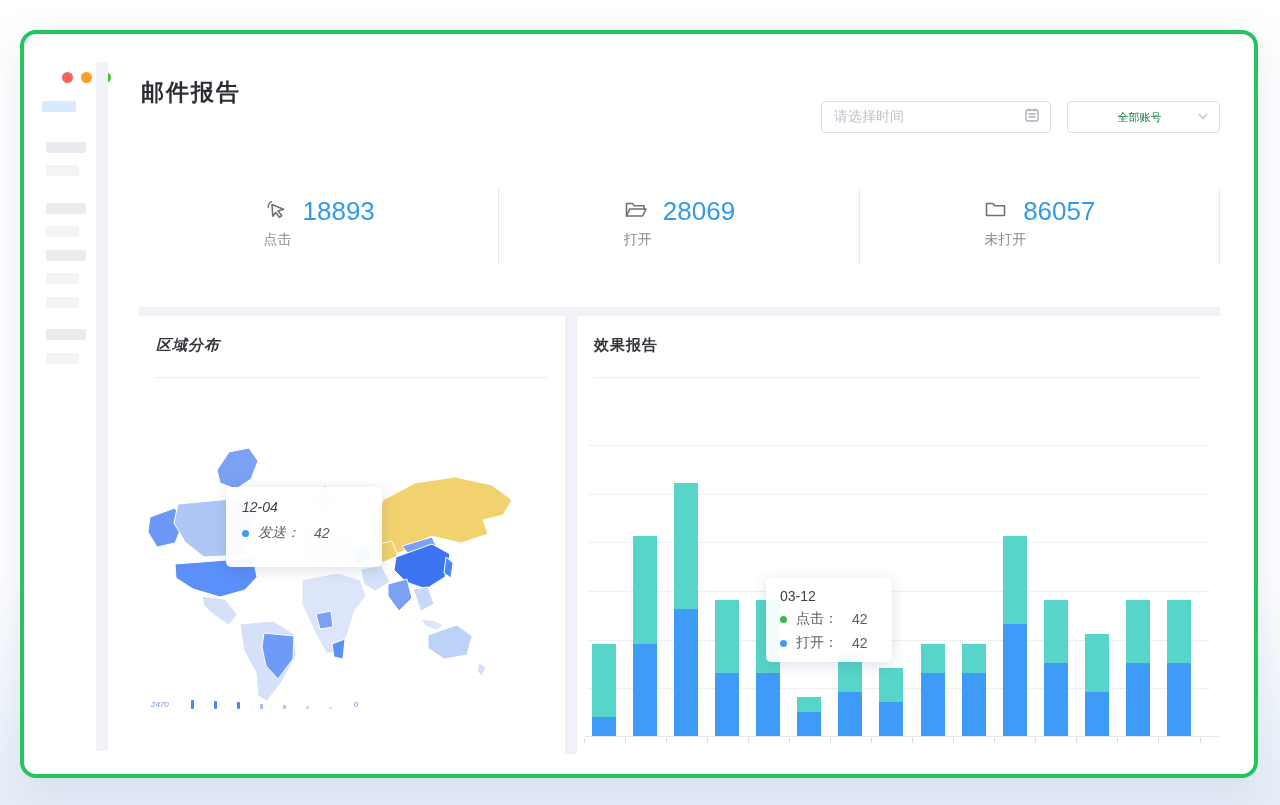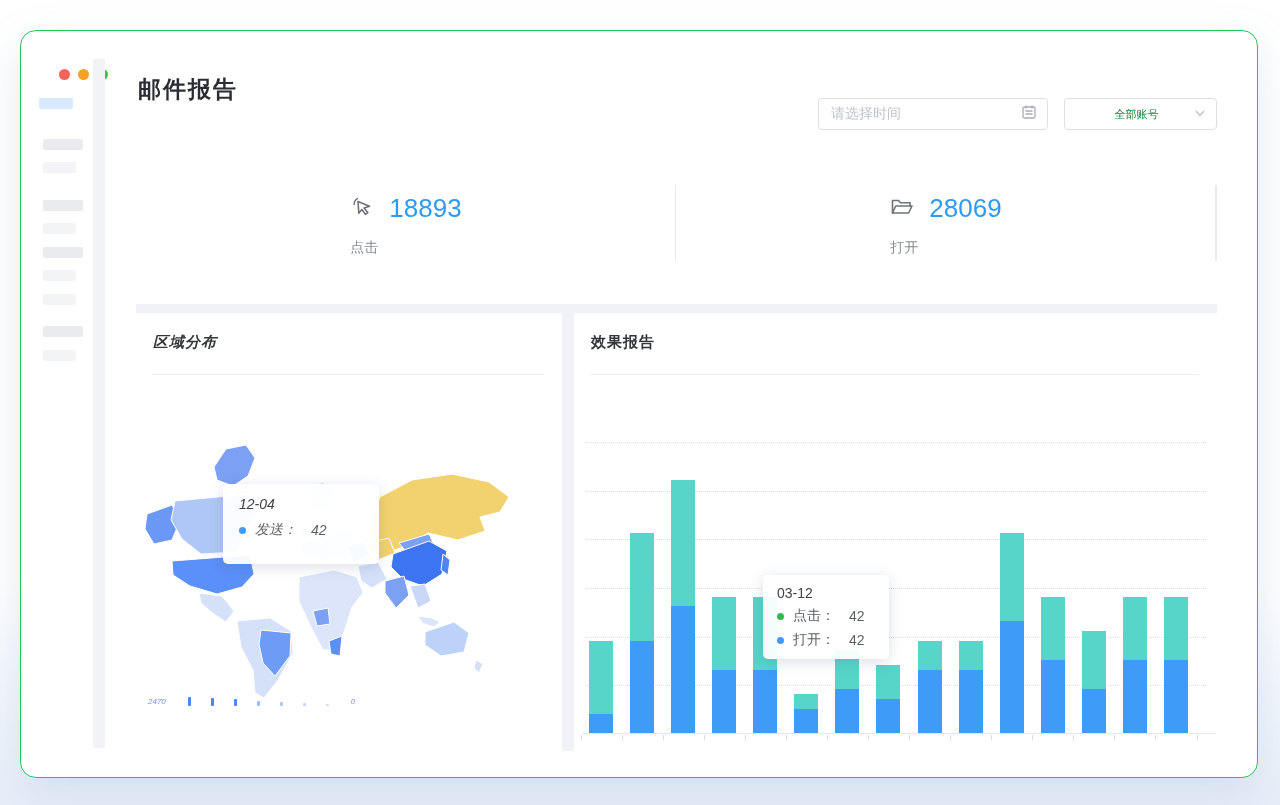--- a/index.html
+++ b/index.html
@@ -4,21 +4,21 @@
 <style>
   * { margin:0; padding:0; box-sizing:border-box; }
   html,body { width:1280px; height:805px; overflow:hidden; }
   body {
     font-family: "Liberation Sans", "DejaVu Sans", sans-serif;
     background: linear-gradient(180deg, #ffffff 0%, #ffffff 72%, #eaf1fa 96%, #e6eef9 100%);
     position: relative;
   }
   .window {
     position:absolute; left:20px; top:30px; width:1238px; height:748px;
-    background:#fff; border:1px solid #22c55e; border-radius:16px;
+    background:#fff; border:4px solid #22c55e; border-radius:16px;
     box-shadow:0 14px 40px rgba(140,160,190,.22);
     overflow:hidden;
   }
   
   .traffic { position:absolute; left:38px; top:38px; display:flex; gap:8px; }
   .traffic .dot { width:11px; height:11px; border-radius:50%; }
   
   .side-divider { position:absolute; left:72px; top:28px; width:12px; height:689px; background:#f1f3f7; }
   .skel { position:absolute; border-radius:2px; height:11px; }
   .skel.active { background:#d8eafd; left:18px; width:34px; }
@@ -38,21 +38,21 @@
     display:flex; align-items:center; padding:0 10px 0 14px; cursor:pointer;
   }
   .select-box .val { color:#15803d; font-size:11px; flex:1;text-align:center; }
   
   .stats-row { position:absolute; left:115px; top:150px; width:1081px; height:86px; display:flex; }
   .stat-cell { flex:1; display:flex; justify-content:center; align-items:flex-start; padding-top:12px; }
   .stat-sep { width:1px; background:#e9e9e9; margin:4px 0 6px 0; }
   .stat-inner { display:inline-block; }
   .stat-top { display:flex; align-items:center; gap:15px; }
   .stat-value { font-size:26px; color:#2f9bf0;text-align:right; }
-  .stat-label { margin-top:15px; font-size:14px; color:#878c95; padding-left:1px; }
+  .stat-label { margin-top:4px; font-size:14px; color:#878c95; padding-left:1px; }
   
   .panels-wrap {
     position:absolute; left:115px; top:273px; width:1081px; height:447px;
     background:#f0f2f7; padding-top:9px; display:flex; gap:12px;
   }
   .panel { background:#fff; height:438px; position:relative; }
   .panel.map-panel { width:426px;font-style:italic; }
   .panel.chart-panel { width:643px; }
   .panel-title { position:absolute; left:17px; top:20px; font-size:15px; font-weight:600; color:#34363b; letter-spacing:1px; }
   .panel-rule { position:absolute; left:16px; right:18px; top:61px; height:1px; background:#ebeef2; }
@@ -154,20 +154,33 @@
               <path d="M3.5 19 V6.5 h6 l2 2.3 h9.5 v3.2"></path>
               <path d="M3.5 19 l3.2-7 H23 l-3.4 7 Z"></path>
             </svg>
           </span>
           <span class="stat-value">28069</span>
         </div>
         <div class="stat-label">打开</div>
       </div>
     </div>
     <div class="stat-sep"></div>
+    <div class="stat-cell">
+      <div class="stat-inner">
+        <div class="stat-top">
+          <span>
+            <svg width="25" height="25" viewBox="0 0 25 25" fill="none" stroke="#6e7278" stroke-width="1.6" stroke-linejoin="round" stroke-linecap="round">
+              <path d="M3.5 18.5 V6.5 h6.2 l2 2.3 h9.8 V18.5 Z"></path>
+            </svg>
+          </span>
+          <span class="stat-value">86057</span>
+        </div>
+        <div class="stat-label">未打开</div>
+      </div>
+    </div>
     <div class="stat-sep"></div>
   </div>
 
   <div class="panels-wrap">
 
     <div class="panel map-panel">
       <div class="panel-title">区域分布</div>
       <div class="panel-rule"></div>
 
       <svg class="map-svg" width="410" height="272" viewBox="0 0 410 272">

